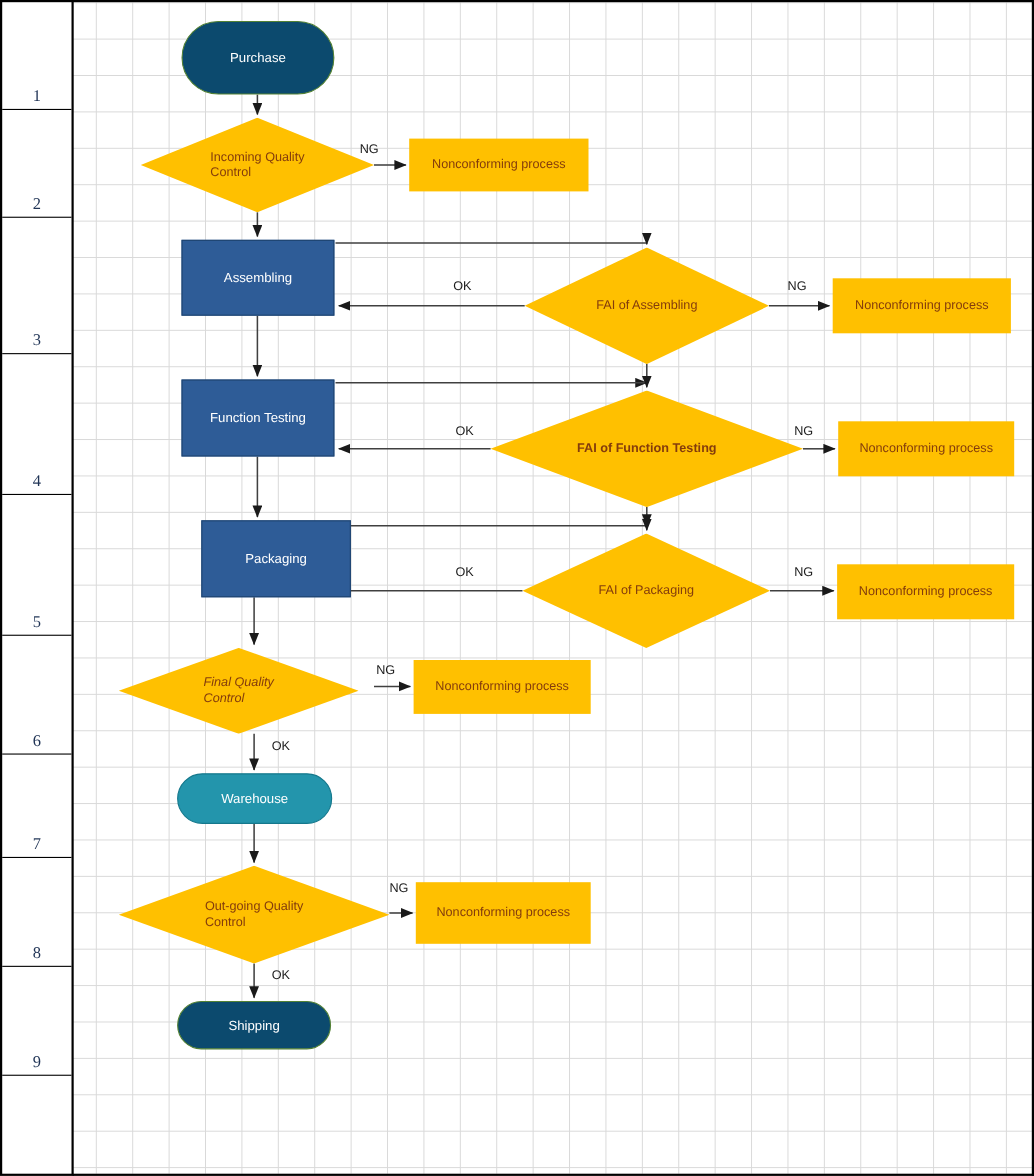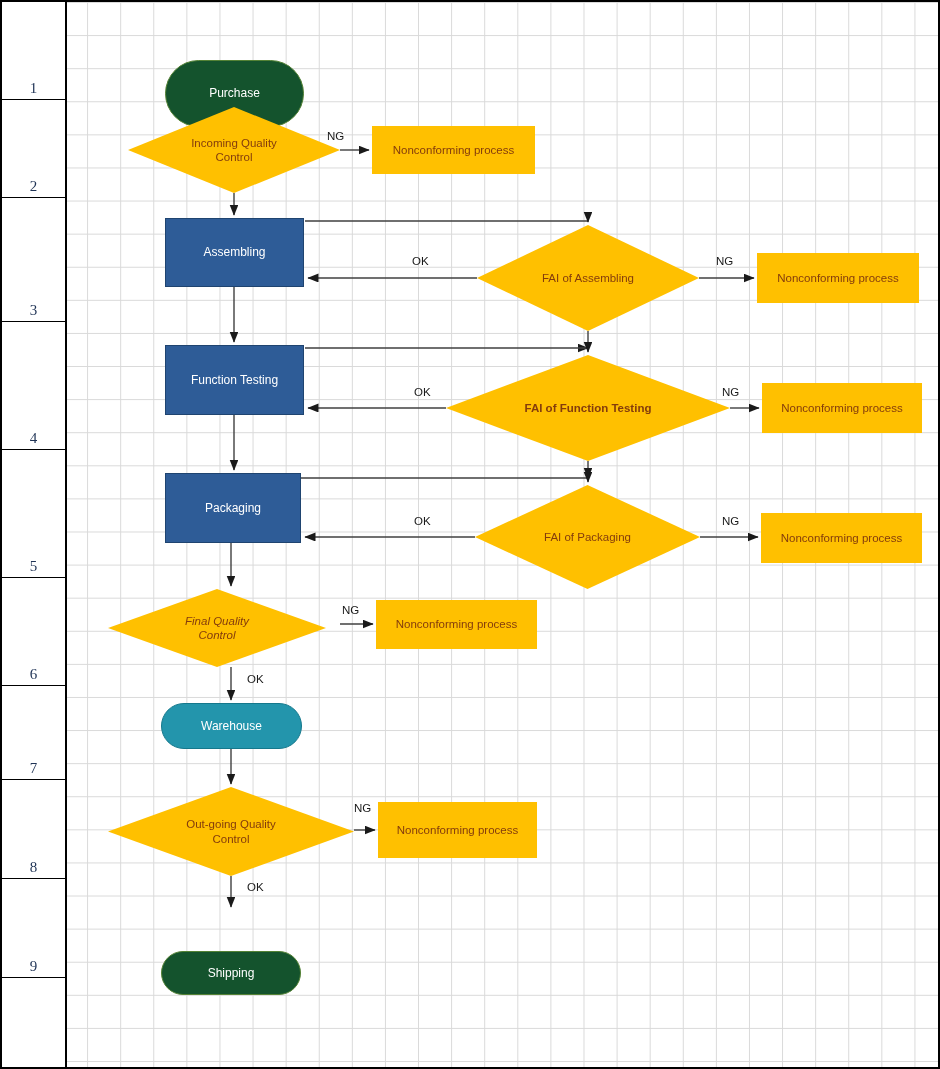--- a/index.html
+++ b/index.html
@@ -73,23 +73,22 @@
     justify-content: center;
     text-align: center;
     line-height: 1.22;
   }
   .pill {
     border-radius: 999px;
     color: #ffffff;
     font-size: 12px;
   }
   .pill.green {
-    background: #14532d;
+    background: #0c4a6e;
     border: 1.2px solid #548235;
-    margin-top: 41px;
   }
   .pill.teal {
     background: #2395ac;
     border: 1.2px solid #15788c;
   }
   .rect-blue {
     background: #2e5c97;
     border: 1px solid #1f4470;
     color: #ffffff;
     font-size: 12px;
@@ -104,21 +103,20 @@
   
   .diamond-wrap { position: absolute; }
   .diamond-wrap svg { position: absolute; left: 0; top: 0; display: block; }
   .diamond-label {
     position: absolute;
     left: 0; top: 0;
     width: 100%; height: 100%;
     display: flex;
     align-items: center;
     justify-content: center;
-    text-align: center;
     color: #843c0c;
     font-size: 11.5px;
     line-height: 1.25;
     white-space: pre-line;
   }
 
   
   #connectors {
     position: absolute;
     left: 0; top: 0;
@@ -239,21 +237,21 @@
       </div>
       <div class="diamond-wrap" style="left: 446px; top: 355px; width: 284px; height: 106px; font-weight: bold;">
         <svg width="284" height="106" viewBox="0 0 284 106">
           <polygon points="142,0 284,53 142,106 0,53" fill="#ffc000"></polygon>
         </svg>
         <div class="diamond-label">FAI of Function Testing</div>
       </div>
       <div class="shape rect-orange" style="left: 762px; top: 383px; width: 160px; height: 50px;">
         <span style="white-space: pre-line;">Nonconforming process</span>
       </div>
-      <div class="shape rect-blue" style="left: 165px; top: 473px; width: 136px; height: 70px;">
+      <div class="shape rect-blue" style="left: 183px; top: 473px; width: 136px; height: 70px;">
         <span style="white-space: pre-line;">Packaging</span>
       </div>
       <div class="diamond-wrap" style="left: 475px; top: 485px; width: 225px; height: 104px;">
         <svg width="225" height="104" viewBox="0 0 225 104">
           <polygon points="112.5,0 225,52 112.5,104 0,52" fill="#ffc000"></polygon>
         </svg>
         <div class="diamond-label">FAI of Packaging</div>
       </div>
       <div class="shape rect-orange" style="left: 761px; top: 513px; width: 161px; height: 50px;">
         <span style="white-space: pre-line;">Nonconforming process</span>

